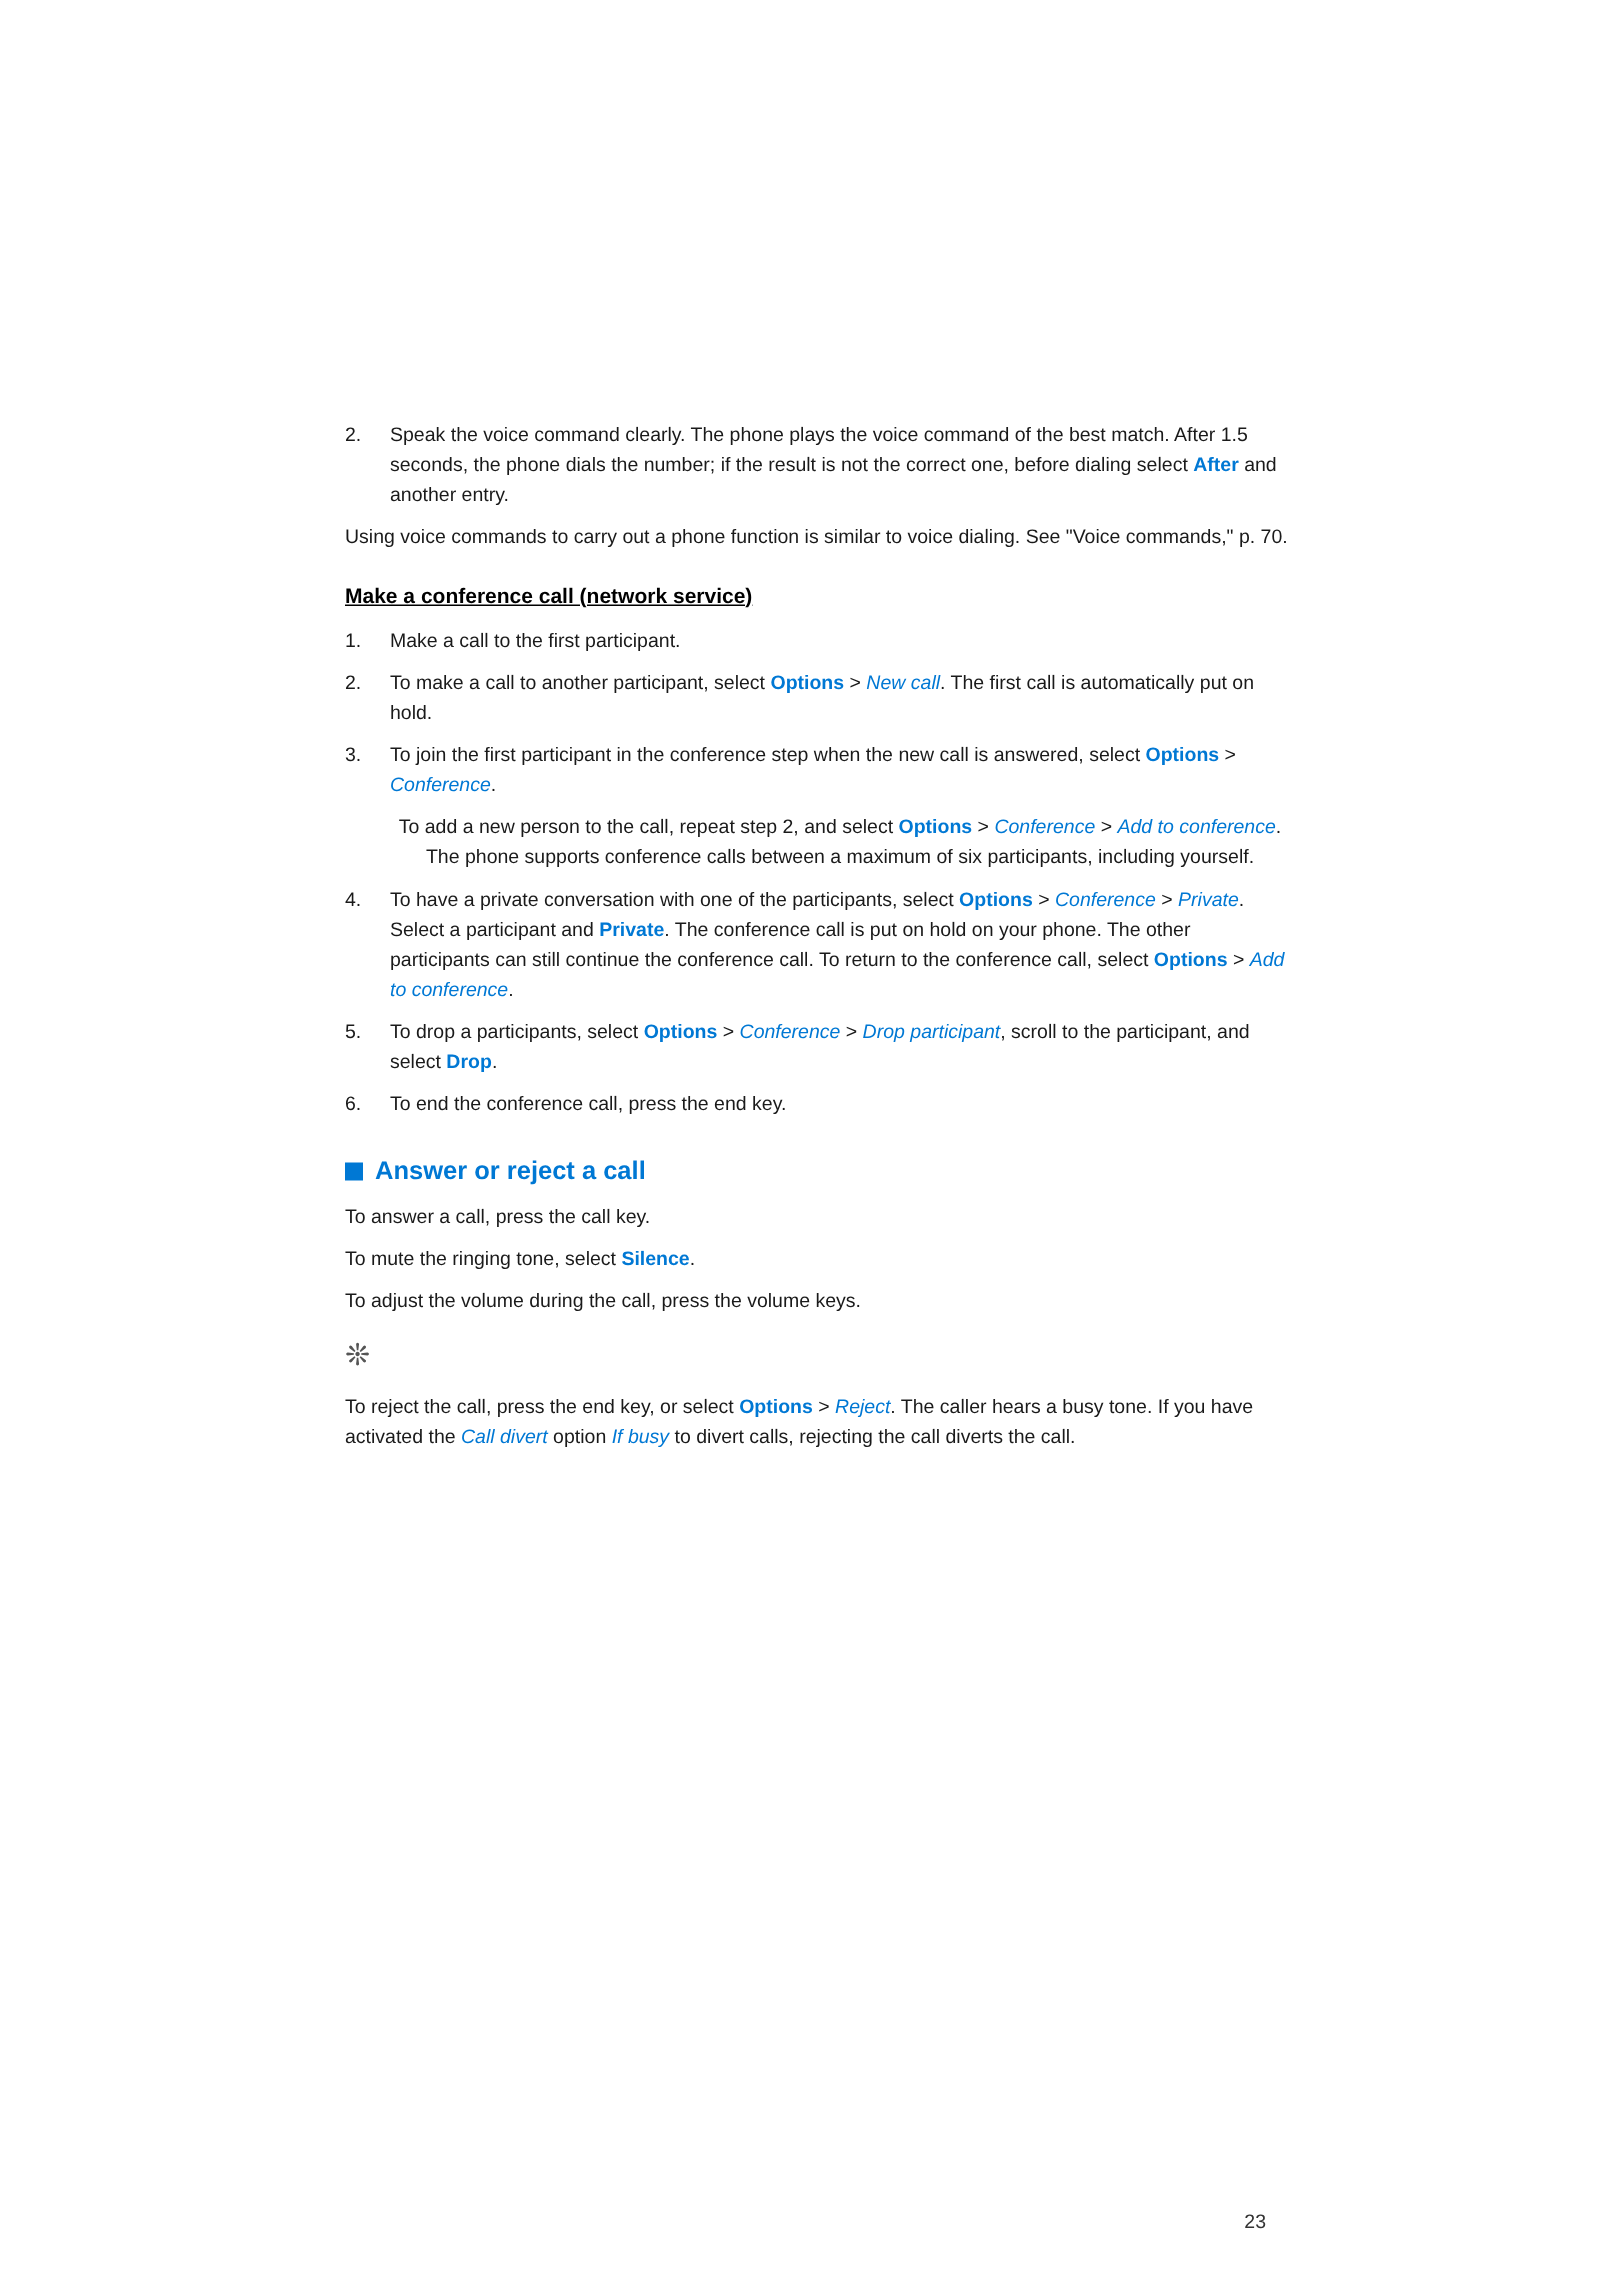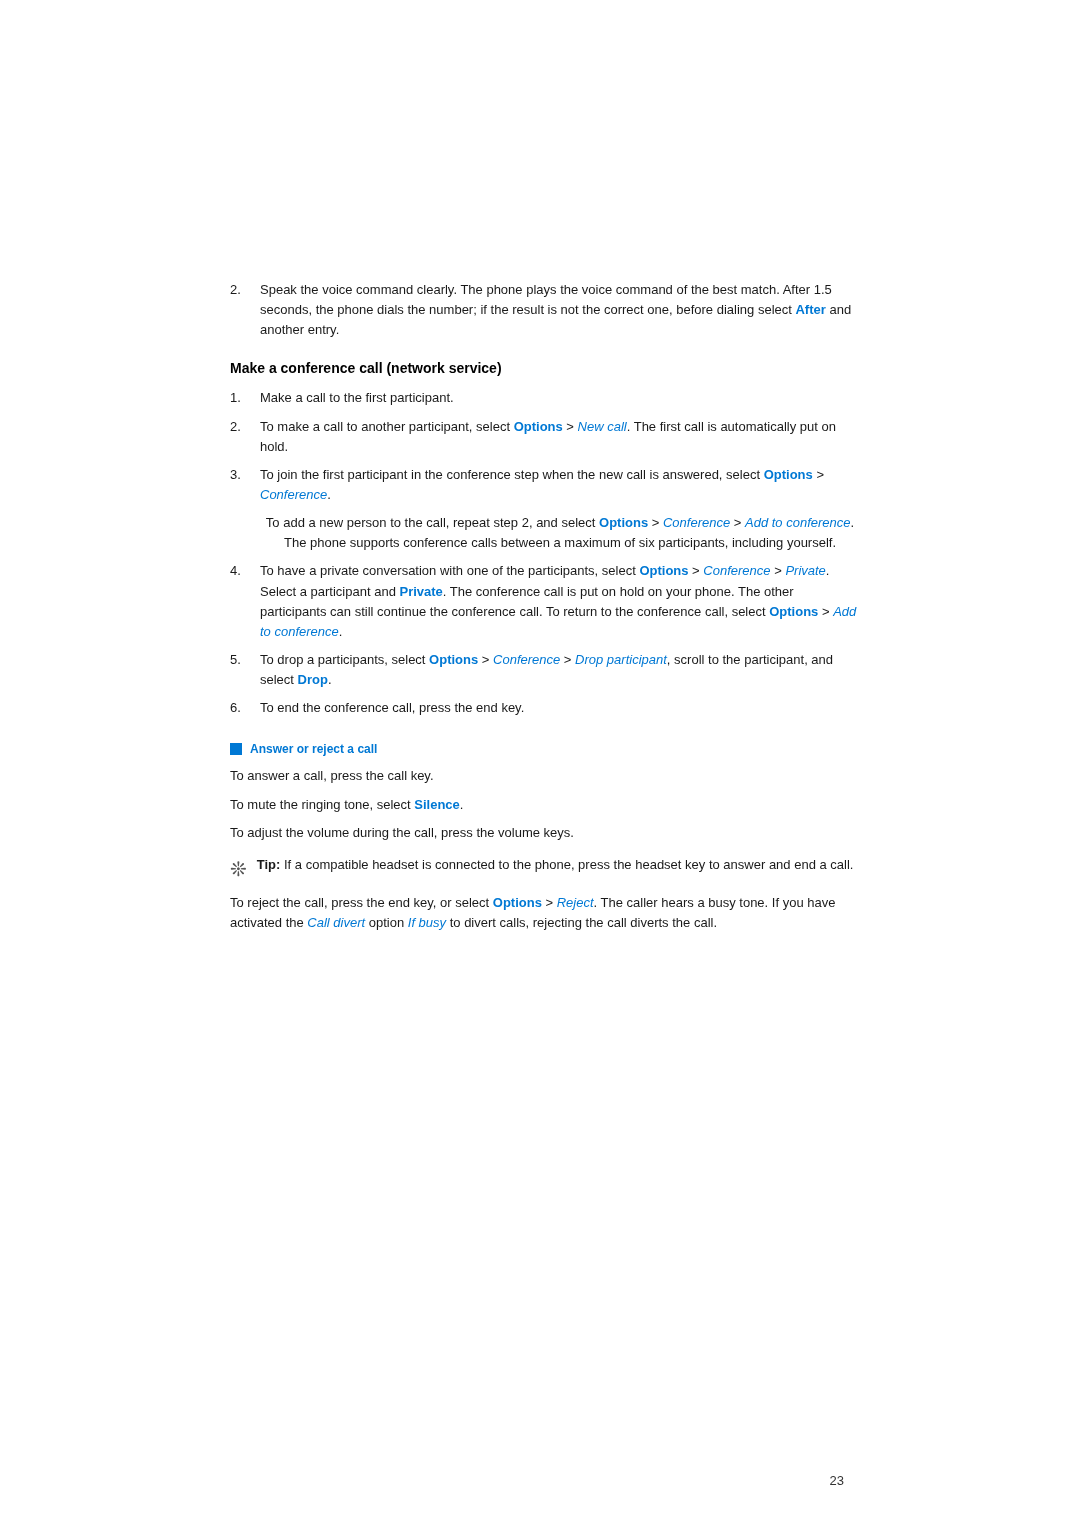--- a/index.html
+++ b/index.html
@@ -42,27 +42,28 @@
 
     .step-content {
       flex: 1;
       font-size: 13px;
       line-height: 1.55;
     }
 
     .section-heading {
       font-size: 14px;
       font-weight: bold;
+      text-decoration: underline;
       margin-bottom: 12px;
       margin-top: 20px;
       color: #000;
     }
 
     .section-heading-blue {
-      font-size: 12px;
+      font-size: 17px;
       font-weight: bold;
       color: #0078d4;
       margin-bottom: 10px;
       margin-top: 24px;
       display: flex;
       align-items: center;
       gap: 8px;
     }
 
     .blue-square {
@@ -139,20 +140,21 @@
 <div class="page">
   <div class="top-spacer"></div>
 
   <div class="step-item list-item-wrapper">
     <div class="step-number">2.</div>
     <div class="step-content">
       <span>Speak the voice command clearly. The phone plays the voice command of the best match. After 1.5 seconds, the phone dials the number; if the result is not the correct one, before dialing select </span><span class="bold-blue">After</span><span> and another entry.</span>
     </div>
   </div>
 
+  <div class="body-text">Using voice commands to carry out a phone function is similar to voice dialing. See "Voice commands," p. 70.</div>
 
   <div class="section-heading">Make a conference call (network service)</div>
 
   <div class="step-item list-item-wrapper">
     <div class="step-number">1.</div>
     <div class="step-content">Make a call to the first participant.</div>
   </div>
 
   <div class="step-item list-item-wrapper">
     <div class="step-number">2.</div>
@@ -198,23 +200,20 @@
 
   <div class="body-text">To answer a call, press the call key.</div>
   <div class="body-text">
     <span>To mute the ringing tone, select </span><span class="bold-blue">Silence</span><span>.</span>
   </div>
 
   <div class="body-text">To adjust the volume during the call, press the volume keys.</div>
 
   <div class="tip-box">
     <div class="tip-icon">❊</div>
-    <div class="tip-text">
-      <span class="bold">Tip: </span><span>If a compatible headset is connected to the phone, press the headset key to answer and end a call.</span>
-    </div>
   </div>
 
   <div class="body-text">
     <span>To reject the call, press the end key, or select </span><span class="bold-blue">Options</span><span> &gt; </span><span class="italic-blue">Reject</span><span>. The caller hears a busy tone. If you have activated the </span><span class="italic-blue">Call divert</span><span> option </span><span class="italic-blue">If busy</span><span> to divert calls, rejecting the call diverts the call.</span>
   </div>
 
   <div class="page-number">23</div>
 </div>
 
 </body></html>

